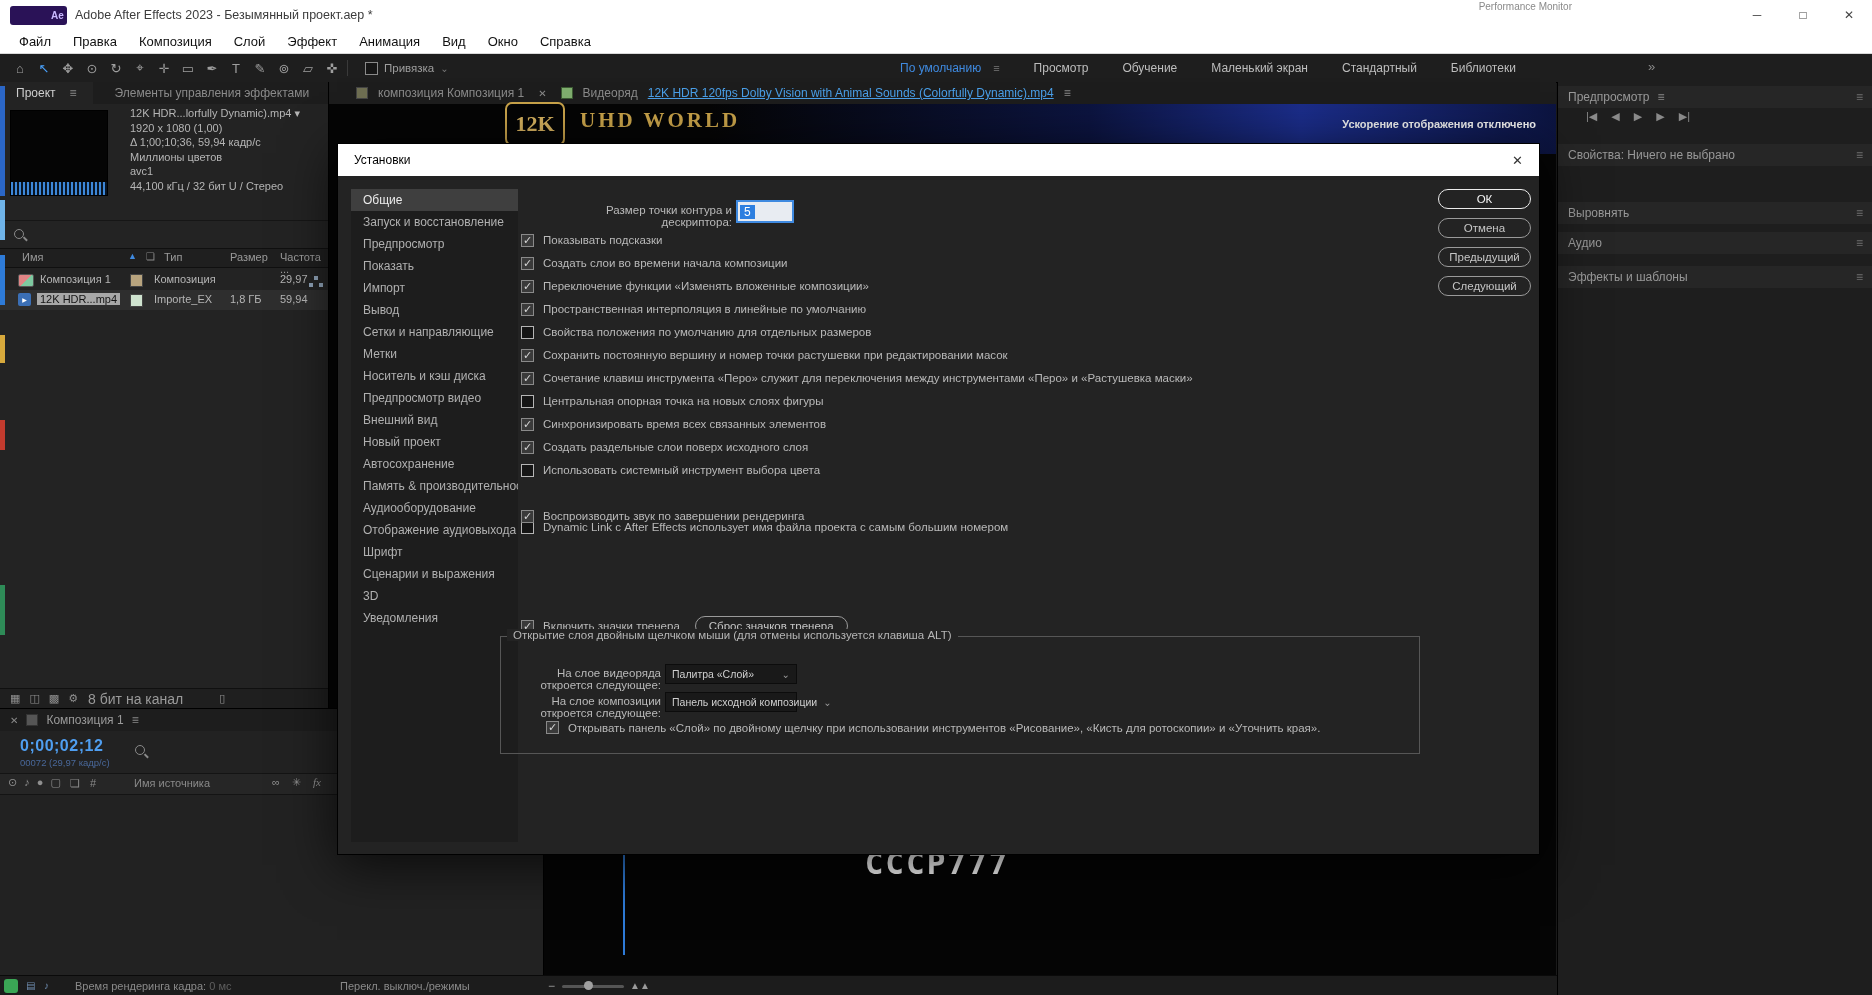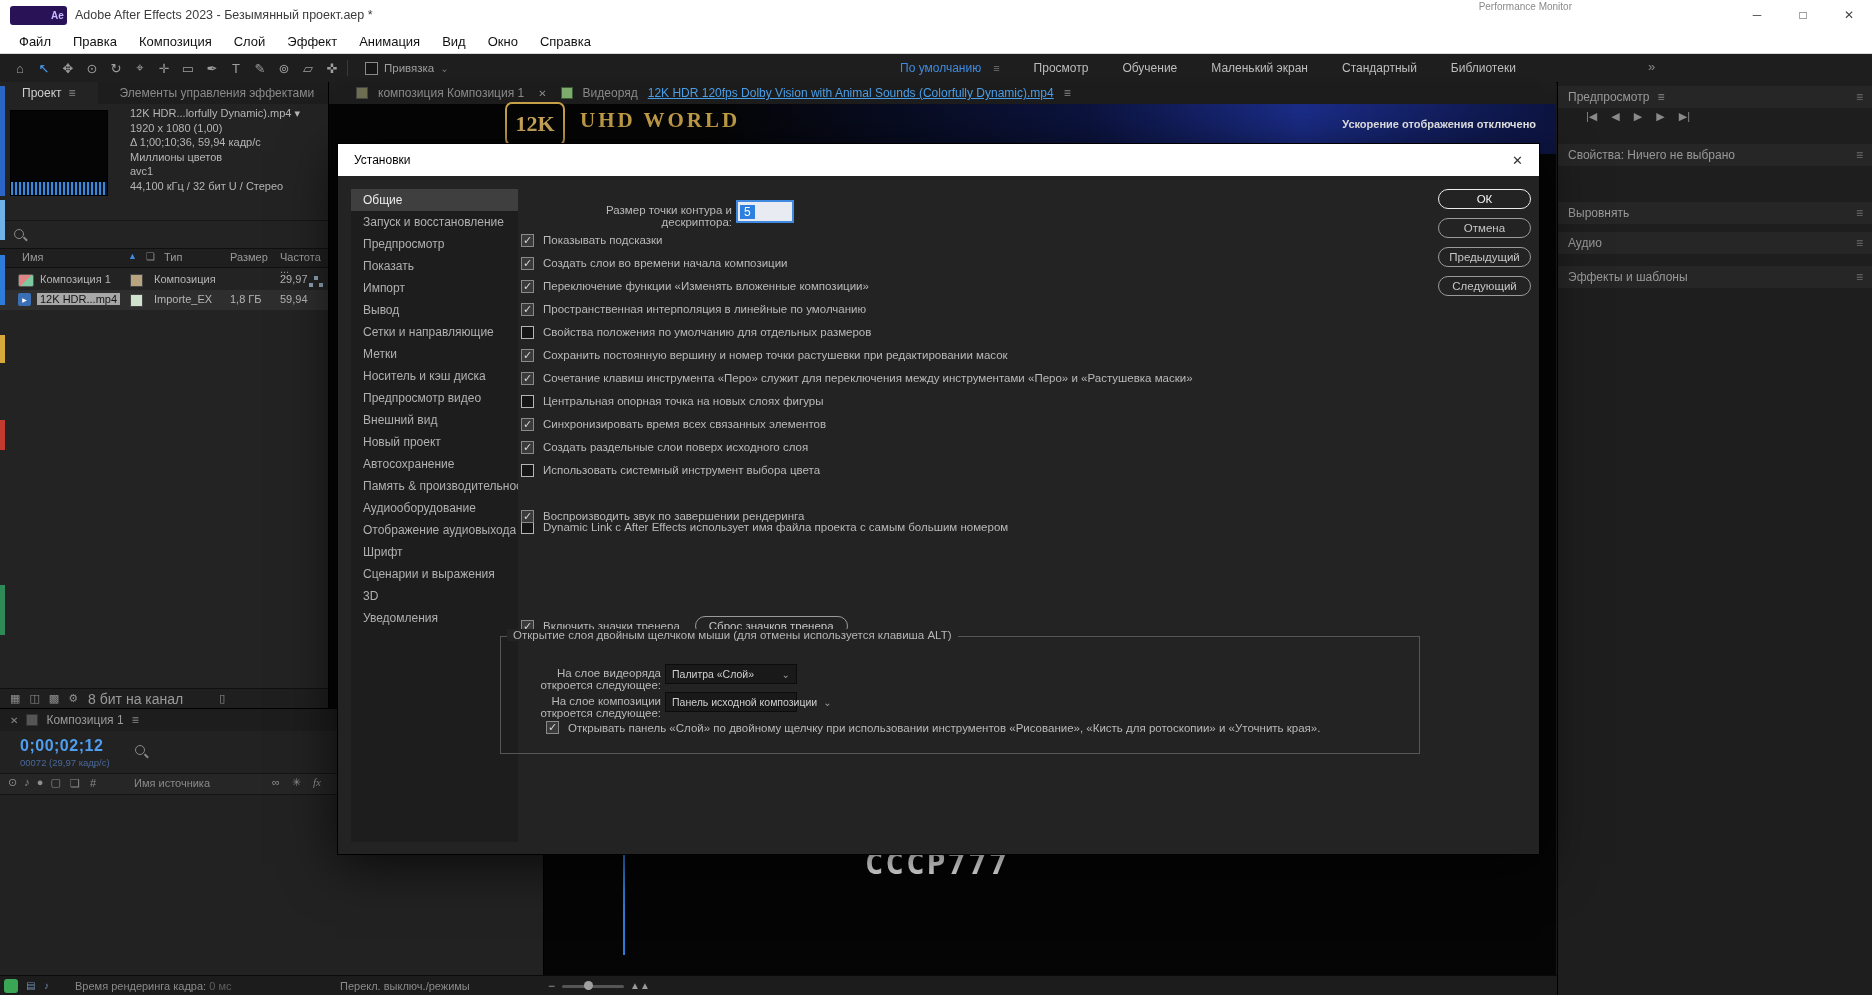--- a/index.html
+++ b/index.html
@@ -26,21 +26,21 @@
   .snapbox{width:11px;height:11px;border:1px solid #8a8a8a;background:#161616;}
   .workspaces{position:absolute;left:900px;top:0;height:28px;display:flex;align-items:center;gap:34px;}
   .ws{color:#bdbdbd;font-size:12px;}
   .ws.active{color:#3f8ae0;text-align:center;}
   .ws-menu{color:#777;font-size:11px;margin-left:-22px;}
   .more-gl{position:absolute;left:1648px;top:5px;color:#8a8a8a;font-size:13px;}
 
   
   .project{left:0;top:82px;width:328px;height:626px;background:#232323;border-right:1px solid #000;}
   .ptabs{left:0;top:0;width:328px;height:22px;background:#1d1d1d;display:flex;align-items:center;overflow:hidden;}
-  .ptab-active{background:#232323;height:22px;display:flex;align-items:center;padding:0 22px;color:#cfcfcf;gap:7px;}
+  .ptab-active{background:#232323;height:22px;display:flex;align-items:center;padding:0 16px;color:#cfcfcf;gap:14px;}
   .ptab-dim{color:#8a8a8a;margin-left:22px;white-space:nowrap;}
   .hamb{color:#8a8a8a;font-size:12px;}
   .thumb{left:10px;top:28px;width:96px;height:84px;background:#050505;border:1px solid #000;}
   .wave{position:absolute;left:0;bottom:0;width:100%;height:13px;
         background:repeating-linear-gradient(90deg,#3d87d8 0 2px,#081524 2px 4px);}
   .wave2{position:absolute;left:0;bottom:9px;width:100%;height:4px;
         background:repeating-linear-gradient(90deg,#5aa2e8 0 1px,transparent 1px 5px);}
   .pinfo{left:130px;top:24px;width:195px;line-height:14.5px;font-size:11px;color:#b5b5b5;}
   .pline{white-space:nowrap;overflow:hidden;}
   .searchrow{left:0;top:138px;width:328px;height:26px;border-top:1px solid #161616;display:flex;align-items:center;padding-left:14px;box-sizing:border-box;}

